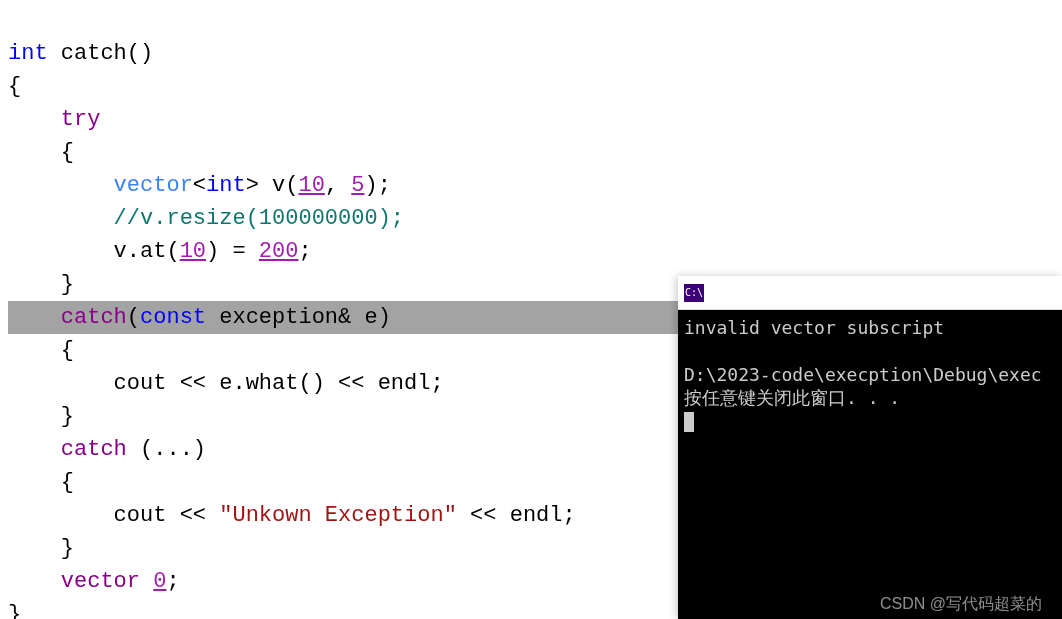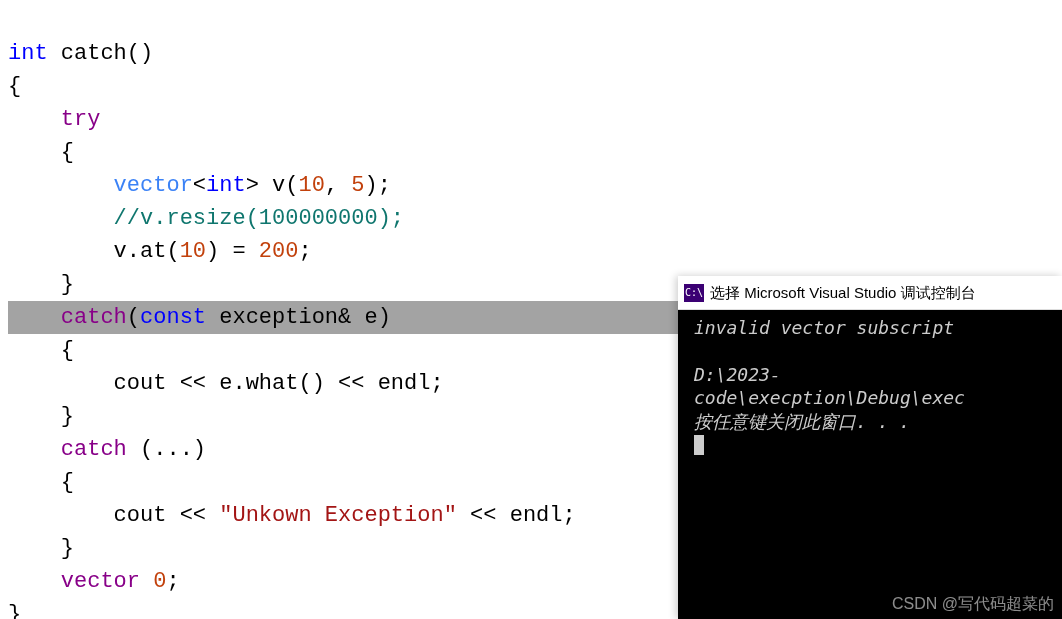--- a/index.html
+++ b/index.html
@@ -19,21 +19,21 @@
     width: 100%;
     padding: 4px 0 0 8px;
     line-height: 1.5;
     white-space: pre;
     color: #000;
   }
   .active-line { background: #a3a3a3; display: inline-block; width: 100%; }
   .kw-blue { color: #0000ff; }
   .kw-purple { color: #880088; margin-top: 45px; }
   .type-dark { color: #3b82f6; }
-  .num { color: #c2410c; }
+  .num { color: #a21caf; text-decoration: underline; }
   .str { color: #a31515; }
   .comment { color: #0f766e; }
   .console {
     position: absolute;
     top: 276px;
     left: 678px;
     width: 384px;
     height: 343px;
     background: #000;
     color: #ccc;
@@ -59,34 +59,33 @@
     background: #3b0073;
     color: #fff;
     font-size: 10px;
     display: inline-flex;
     align-items: center;
     justify-content: center;
     margin-right: 6px;
     font-family: Consolas, monospace;
   }
   .console-body {
-    padding: 6px 16px;
+    padding: 6px 6px;
     white-space: pre-wrap;
-    font-style: italic;
   }
   .cursor {
     display: inline-block;
     width: 10px;
     height: 20px;
     background: #ccc;
     vertical-align: text-bottom;
   }
   .watermark {
     position: absolute;
-    right: 8px;
+    right: 20px;
     bottom: 4px;
     color: rgba(255,255,255,0.55);
     font-family: "Microsoft YaHei", sans-serif;
     font-size: 16px;
     z-index: 5;
   }
 </style>
 </head>
 <body>
 
@@ -107,21 +106,20 @@
 <span>    {</span>
 <span><span>        cout &lt;&lt; </span><span class="str">"Unkown Exception"</span><span> &lt;&lt; endl;</span></span>
 <span>    }</span>
 <span><span class="kw-purple">    vector</span><span> </span><span class="num">0</span><span>;</span></span>
 <span>}</span>
 </div>
 
 <div class="console">
   <div class="console-titlebar">
     <span class="console-icon">C:\</span>
-    <span>选择 Microsoft Visual Studio 调试控制台</span>
   </div>
   <div class="console-body"><span>invalid vector subscript</span>
 <span></span>
 <span>D:\2023-code\execption\Debug\exec</span>
 <span>按任意键关闭此窗口. . .</span>
 <span class="cursor"></span></div>
 </div>
 
 <div class="watermark">CSDN @写代码超菜的</div>
 

